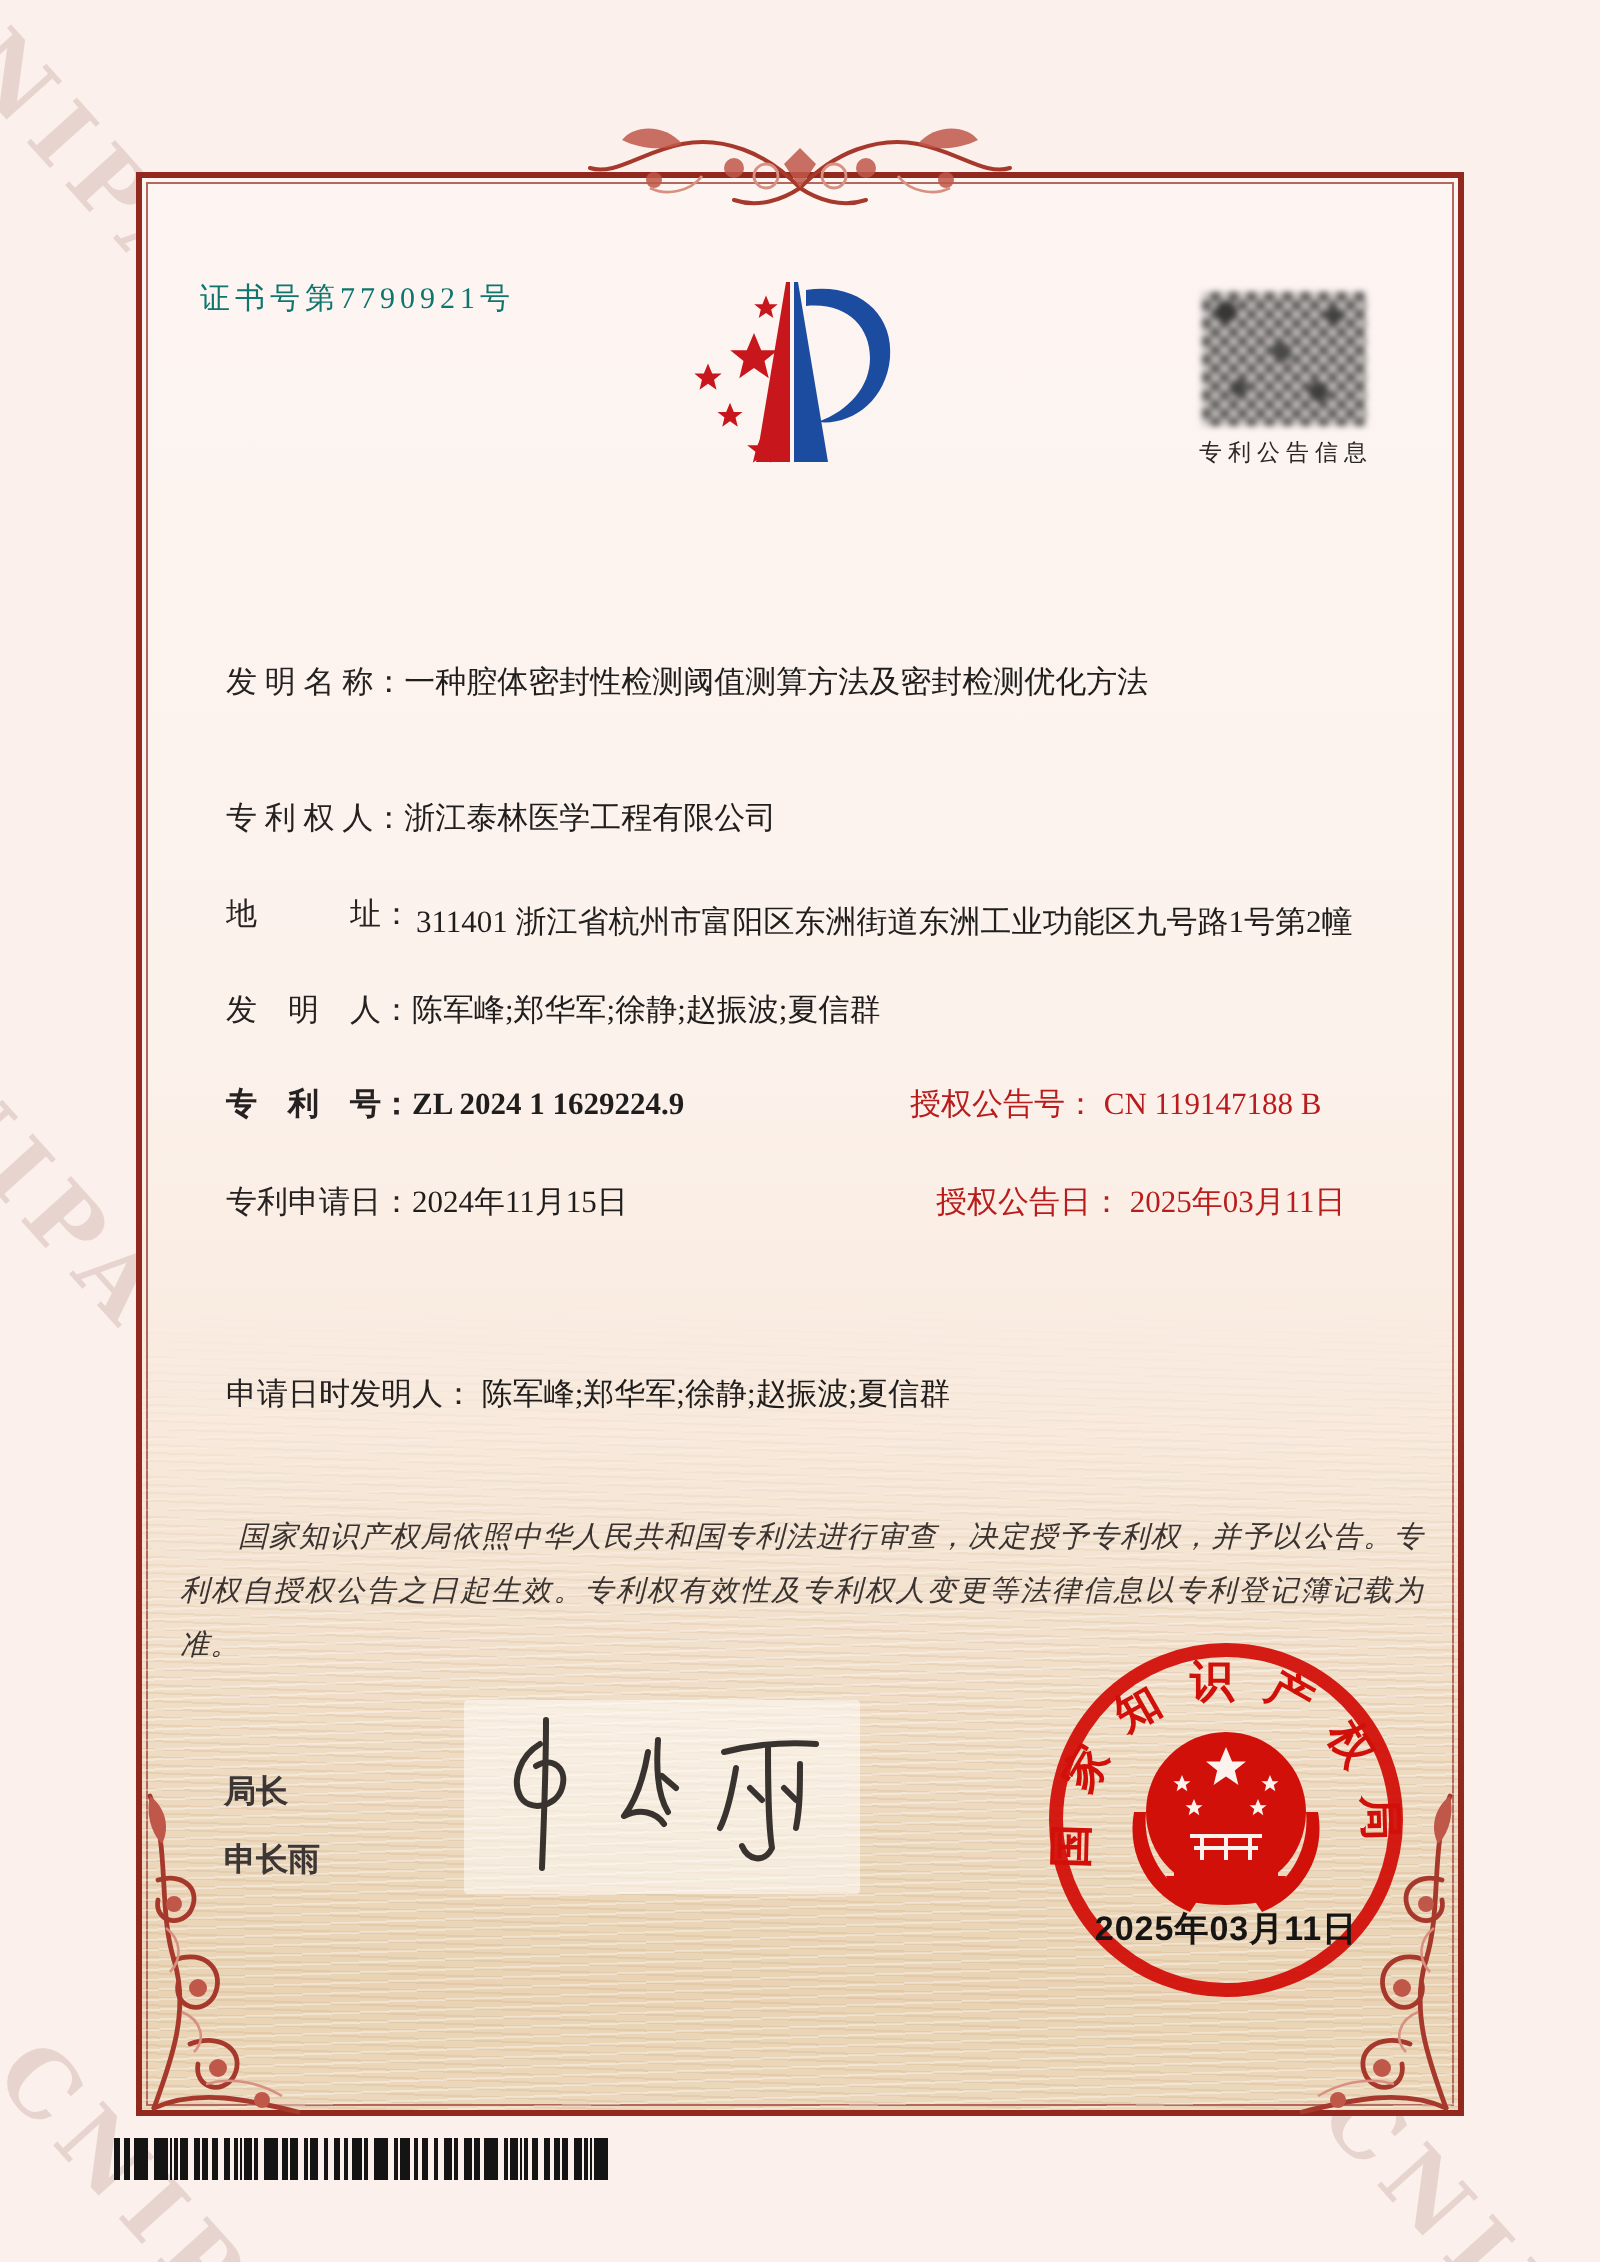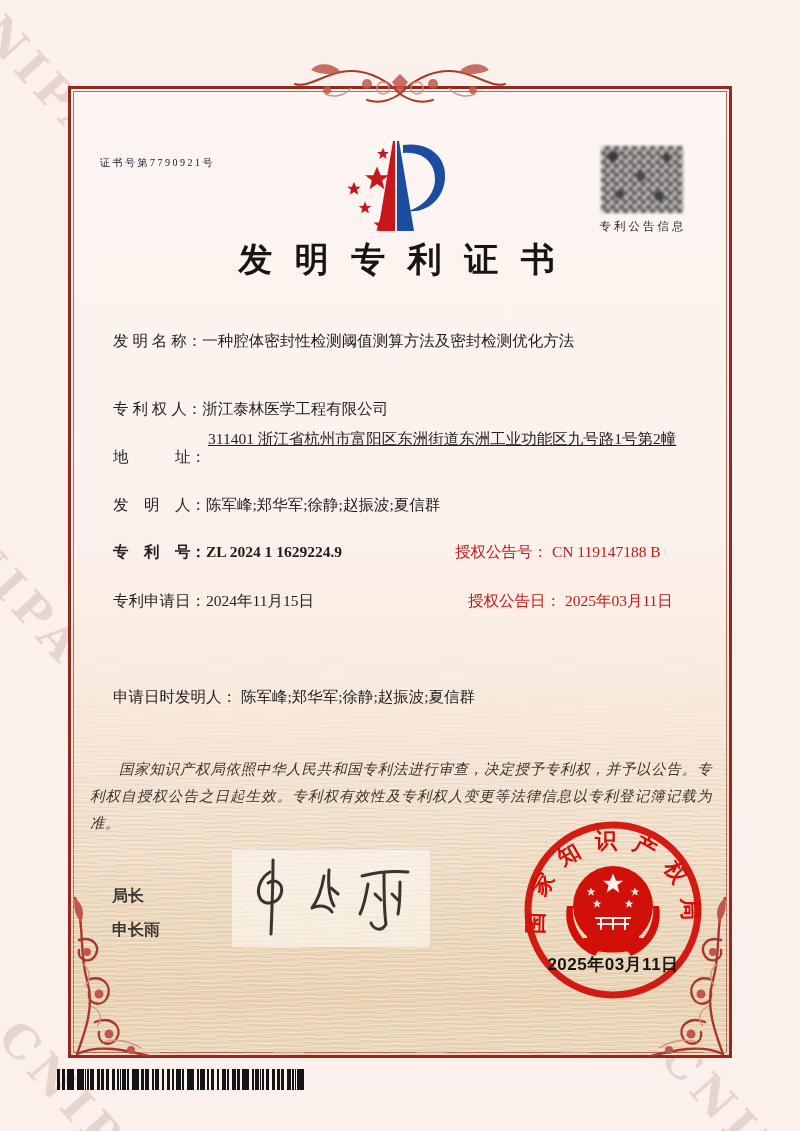--- a/index.html
+++ b/index.html
@@ -46,21 +46,21 @@
     pointer-events:none;
   }
 
   
   .orn-top { position:absolute; left:287px; top:54px; width:226px; height:64px; }
   .orn-corner { position:absolute; width:86px; height:166px; }
   .orn-bl { left:69px; top:894px; }
   .orn-br { left:645px; top:894px; transform:scaleX(-1); }
 
   
-  .cert-no { position:absolute; left:100px; top:156px; font-size:10px; letter-spacing:2.5px; color:#0f172a; }
+  .cert-no { position:absolute; left:100px; top:140px; font-size:15px; letter-spacing:2.5px; color:#0f766e; }
   .logo { position:absolute; left:337px; top:137px; width:120px; height:102px; }
   .qr {
     position:absolute; left:601px; top:146px; width:82px; height:67px;
     background:
       radial-gradient(circle 9px at 12px 10px,#1d1d1d 60%,transparent 62%),
       radial-gradient(circle 7px at 66px 12px,#2a2a2a 60%,transparent 62%),
       radial-gradient(circle 8px at 40px 30px,#333 60%,transparent 62%),
       radial-gradient(circle 7px at 18px 48px,#2d2d2d 60%,transparent 62%),
       radial-gradient(circle 8px at 58px 50px,#262626 60%,transparent 62%),
       repeating-conic-gradient(#3c3c3c 0 25%, #cfc8c4 0 50%);
@@ -68,21 +68,21 @@
     filter:blur(1.6px) contrast(0.9);
     opacity:.92;
   }
   .qr-caption { position:absolute; left:576px; top:219px; width:134px; text-align:center; font-size:11.5px; letter-spacing:3px; color:#2b2727; }
   .title { position:absolute; left:0; top:237px; width:100%; text-align:center; font-size:34px; font-weight:bold; letter-spacing:7px; color:#161414; }
 
   
   .row { position:absolute; left:113px; font-size:15.5px; color:#262222; white-space:nowrap; }
   .row .lab { display:inline-block; }
   .row .val { color:#201d1d; }
-  .addr-val { position:absolute; left:208px; top:427px; width:500px; font-size:15.5px; line-height:24px; white-space:normal; color:#201d1d;text-decoration:underline; }
+  .addr-val { position:absolute; left:208px; top:450px; width:500px; font-size:15.5px; line-height:24px; white-space:normal; color:#201d1d; }
   .rcol { position:absolute; left:455px; font-size:15.5px; white-space:nowrap; color:#b91c1c; }
 
   
   .statement {
     position:absolute; left:90px; top:756px; width:622px;
     font-size:14.5px; line-height:27px; letter-spacing:0.6px;
     text-align:justify; text-indent:2em; color:#3a3330;
     font-style:italic;
   }
 
@@ -210,21 +210,20 @@
       <path transform="translate(40,42) scale(1.25)" d="M0,-10 L2.9,-3.1 L9.5,-3.1 L4.2,1.2 L5.9,8.1 L0,4 L-5.9,8.1 L-4.2,1.2 L-9.5,-3.1 L-2.9,-3.1 Z"></path>
       <path transform="translate(17,52) scale(0.72)" d="M0,-10 L2.9,-3.1 L9.5,-3.1 L4.2,1.2 L5.9,8.1 L0,4 L-5.9,8.1 L-4.2,1.2 L-9.5,-3.1 L-2.9,-3.1 Z"></path>
       <path transform="translate(28,71) scale(0.66)" d="M0,-10 L2.9,-3.1 L9.5,-3.1 L4.2,1.2 L5.9,8.1 L0,4 L-5.9,8.1 L-4.2,1.2 L-9.5,-3.1 L-2.9,-3.1 Z"></path>
       <path transform="translate(44,88) scale(0.78)" d="M0,-10 L2.9,-3.1 L9.5,-3.1 L4.2,1.2 L5.9,8.1 L0,4 L-5.9,8.1 L-4.2,1.2 L-9.5,-3.1 L-2.9,-3.1 Z"></path>
     </g>
   </svg>
 
   <div class="qr"></div>
   <div class="qr-caption">专利公告信息</div>
 
-  <div class="title">发 明 专 利 证 书</div>
 
   <div class="row" style="top:399px;">
     <span class="lab">专 利 权 人：</span><span class="val">浙江泰林医学工程有限公司</span>
   </div>
 
   <div class="row" style="top:331px;">
     <span class="lab">发 明 名 称：</span><span class="val">一种腔体密封性检测阈值测算方法及密封检测优化方法</span>
   </div>
 
   <div class="row" style="top:447px;">

